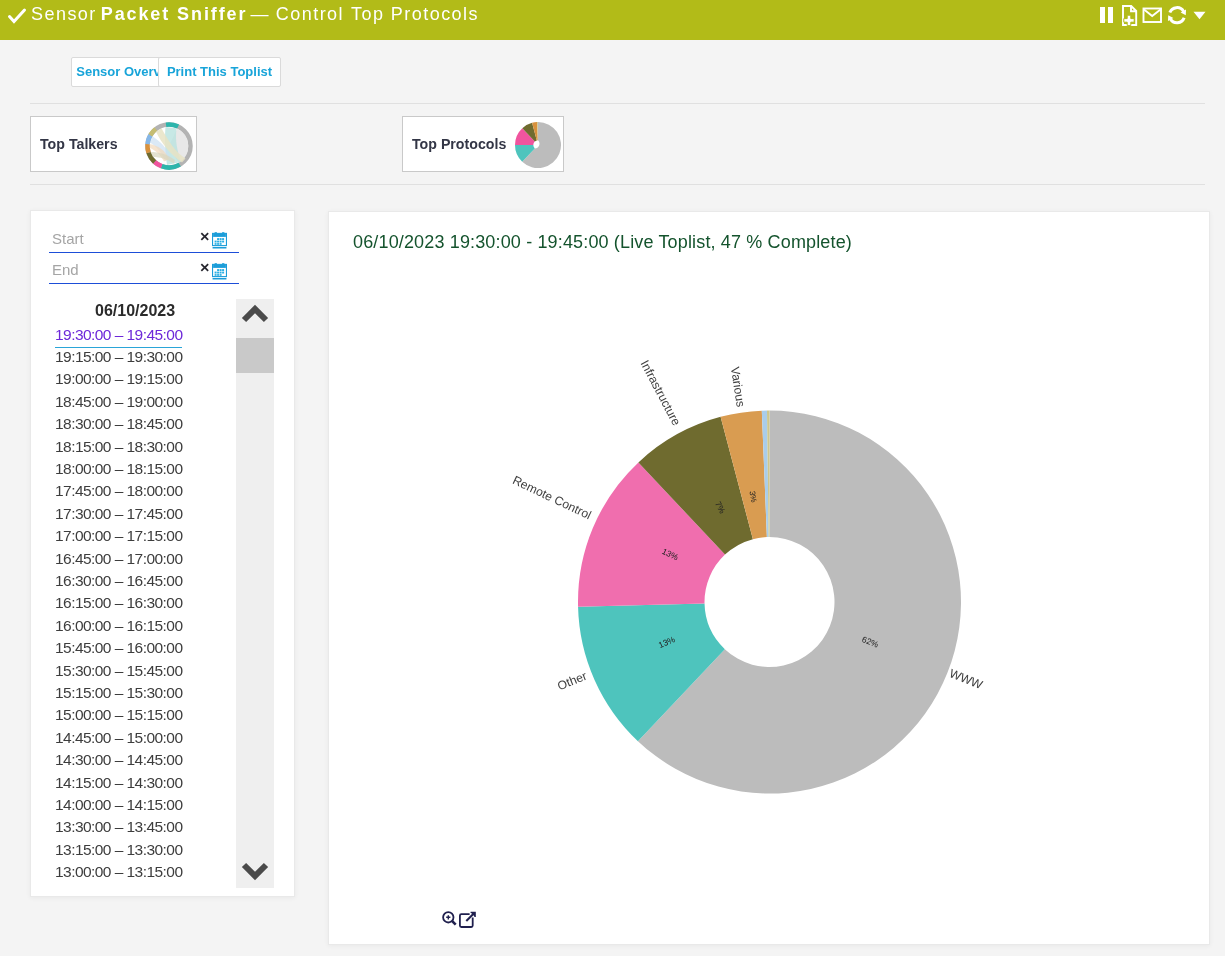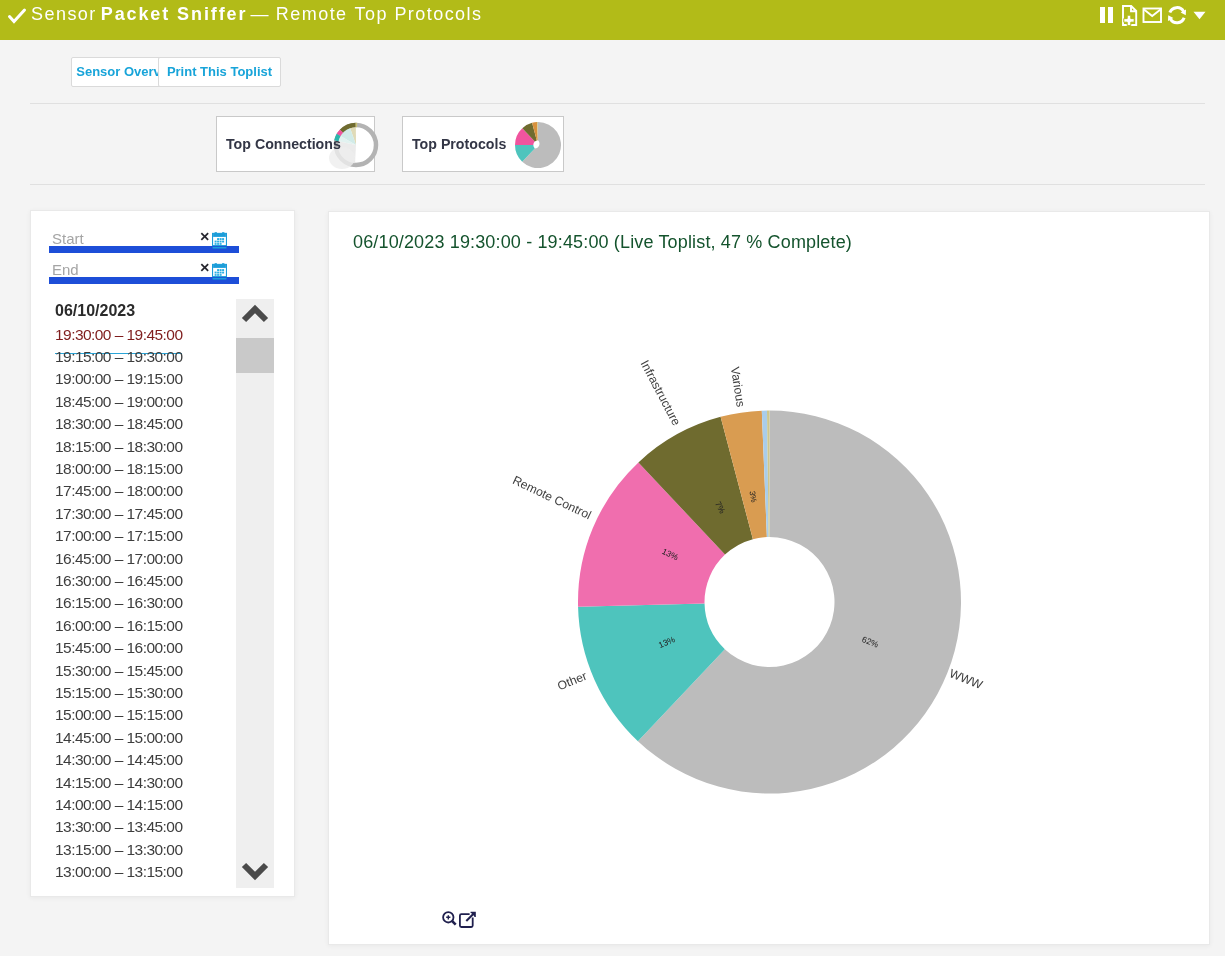--- a/index.html
+++ b/index.html
@@ -9,38 +9,38 @@
   .tb-title { position:absolute; left:31px; top:4px; font-size:18px; letter-spacing:1.45px; white-space:nowrap; }
   .gap { display:inline-block; }
   .tb-title .it { }
   .tb-title .b { font-weight:bold; letter-spacing:1.9px;margin-top:12px; }
   .tb-icons { position:absolute; left:1097px; top:3px; }
   .btn { position:absolute; top:57px; height:30px; background:#fff; border:1px solid #dadada; border-radius:2px; color:#18a4d9; font-weight:bold; font-size:13px; line-height:28px; text-align:center; }
   .hr { position:absolute; left:30px; width:1175px; height:1px; background:#e0e0e0; }
   .tabcard { position:absolute; top:116px; height:56px; background:#fff; border:1px solid #c9c9c9; }
   .tabcard .lbl { position:absolute; left:9px; top:19px; font-size:14.2px; font-weight:bold; color:#333646; z-index:3; }
   .panel { position:absolute; background:#fff; border:1px solid #e9e9e9; box-shadow:0 1px 5px rgba(0,0,0,0.05); }
-  .inp { position:absolute; left:48px; width:190px; border-bottom:7px solid #1d4ed8; height:31px; }
+  .inp { position:absolute; left:48px; width:190px; border-bottom:1px solid #1d4ed8; height:31px; }
   .inp .ph { position:absolute; left:3px; top:8px; font-size:15px; color:#a5a5a5; }
   .inp .x { position:absolute; right:29px; top:7px; font-size:12.5px; font-weight:bold; color:#26262e; }
   .inp .cal { position:absolute; right:12px; top:9px; }
-  .datehdr { position:absolute; font-size:16px; font-weight:bold; color:#2b2b2b; }
+  .datehdr { position:absolute; font-size:16px; font-weight:bold; color:#2b2b2b;margin-left:40px; }
   .tlist { position:absolute; font-size:15.5px; letter-spacing:-0.55px; color:#3d3d3d; line-height:22.4px; white-space:nowrap; }
-  .tlist .sel { color:#7f1d1d; border-bottom:1.5px solid #2aa5d8; padding-bottom:10px; }
+  .tlist .sel { color:#6d28d9; border-bottom:1.5px solid #2aa5d8; padding-bottom:4px; }
   .sbar { position:absolute; left:235px; top:298px; width:38px; height:589px; background:#efefef; }
   .sbar .thumb { position:absolute; left:0; top:39px; width:38px; height:35px; background:#c9c9c9; }
 </style>
 </head>
 <body>
 <div id="page">
   <div class="topbar">
     <svg width="20" height="20" viewBox="0 0 20 20" style="position:absolute;left:7px;top:6px">
         <path d="M2.5 10.5 L7 15.5 L17.5 4" stroke="#fff" stroke-width="3" fill="none" stroke-linecap="round"></path>
       </svg>
-    <div class="tb-title"><span class="it">Sensor</span><span class="gap" style="width:4px"></span><span class="b">Packet Sniffer</span><span class="gap" style="width:3px"></span>—<span class="gap" style="width:6px"></span><span class="it">Remote</span><span class="gap" style="width:7px"></span><span>Top Protocols</span></div>
+    <div class="tb-title"><span class="it">Sensor</span><span class="gap" style="width:4px"></span><span class="b">Packet Sniffer</span><span class="gap" style="width:3px"></span>—<span class="gap" style="width:6px"></span><span class="it">Control</span><span class="gap" style="width:7px"></span><span>Top Protocols</span></div>
     <svg class="tb-icons" width="110" height="26" viewBox="0 0 110 26">
       <rect x="3" y="4" width="5" height="16" fill="#fff"></rect>
         <rect x="11" y="4" width="5" height="16" fill="#fff"></rect>
       <g stroke="#fff" stroke-width="1.9" fill="none">
         <path d="M26 3 h8.2 l5 5 v14 h-13.2 z"></path>
           <path d="M34 3 v5.2 h5.2"></path>
       </g>
       <path d="M30.2 12.2 h3.6 v3.4 h3.4 v3.6 h-3.4 v3.4 h-3.6 v-3.4 h-3.4 v-3.6 h3.4 z" fill="#fff" stroke="#b2bb18" stroke-width="1"></path>
       <g stroke="#fff" stroke-width="1.9" fill="none">
         <rect x="46.5" y="5.5" width="17.5" height="13.5"></rect>
@@ -59,34 +59,38 @@
       <g fill="#fff">
           <path d="M96.5 8.8 h12 l-6 7.4 z"></path>
         </g>
     </svg>
   </div>
   <div class="btn" style="left:36px;width:116px;margin-left:35px;">Sensor Overview</div>
   <div class="btn" style="left:158px;width:123px;">Print This Toplist</div>
   <div class="hr" style="top:103px;"></div>
   <div class="hr" style="top:184px;"></div>
 
-  <div class="tabcard" style="left:216px;width:159px;">
-    <div class="lbl">Top Connections</div>
-    <svg width="52" height="52" viewBox="0 0 52 52" style="position:absolute;left:112px;top:2px;">
-      <g transform="translate(27,26)">
-        <circle r="20" fill="none" stroke="#b3b3b3" stroke-width="4.5"></circle>
-        <path d="M-16.18 -15.35 A22.3 22.3 0 0 1 -0.39 -22.30 L-0.31 -17.70 A17.7 17.7 0 0 0 -12.84 -12.18 Z" fill="#6f6b2f"></path>
-        <path d="M-0.39 -22.30 A22.3 22.3 0 0 1 1.17 -22.27 L0.93 -17.68 A17.7 17.7 0 0 0 -0.31 -17.70 Z" fill="#c9c171"></path>
-        <path d="M-19.31 -11.15 A22.3 22.3 0 0 1 -16.18 -15.35 L-12.84 -12.18 A17.7 17.7 0 0 0 -15.33 -8.85 Z" fill="#f0549e"></path>
-        <path d="M-21.81 -4.64 A22.3 22.3 0 0 1 -19.31 -11.15 L-15.33 -8.85 A17.7 17.7 0 0 0 -17.31 -3.68 Z" fill="#2cb5ac"></path>
-        <path d="M0 0 L-5.80 -16.83 A17.8 17.8 0 0 1 -0.16 -17.80 Z" fill="#d8d2a6" opacity="0.8"></path>
-        <path d="M0 0 L-15.42 -8.90 A17.8 17.8 0 0 1 -5.80 -16.83 Z" fill="#c9e8e4" opacity="0.85"></path>
-        <path d="M0 0 L-17.41 -3.70 A17.8 17.8 0 0 1 -15.42 -8.90 Z" fill="#dbefec" opacity="0.8"></path>
-        <path d="M0 0 L-0.95 18.18 A18.2 18.2 0 0 1 -17.80 -3.78 Z" fill="#e9e9e9" opacity="0.9"></path>
-        <ellipse cx="-14" cy="13" rx="13" ry="11" fill="#ededed" opacity="0.8"></ellipse>
+  <div class="tabcard" style="left:30px;width:167px;">
+    <div class="lbl">Top Talkers</div>
+    <svg width="52" height="52" viewBox="0 0 52 52" style="position:absolute;left:112px;top:3px;">
+      <g transform="translate(26,26)">
+        <circle r="21.5" fill="none" stroke="#b3b3b3" stroke-width="4.5"></circle>
+        <path d="M-3.31 -23.57 A23.8 23.8 0 0 1 10.06 -21.57 L8.11 -17.40 A19.2 19.2 0 0 0 -2.67 -19.01 Z" fill="#2cb5ac"></path>
+        <path d="M11.90 20.61 A23.8 23.8 0 0 1 -8.14 22.36 L-6.57 18.04 A19.2 19.2 0 0 0 9.60 16.63 Z" fill="#2cb5ac"></path>
+        <path d="M-8.14 22.36 A23.8 23.8 0 0 1 -15.93 17.69 L-12.85 14.27 A19.2 19.2 0 0 0 -6.57 18.04 Z" fill="#f0549e"></path>
+        <path d="M-15.93 17.69 A23.8 23.8 0 0 1 -22.64 7.35 L-18.26 5.93 A19.2 19.2 0 0 0 -12.85 14.27 Z" fill="#6f6b2f"></path>
+        <path d="M-22.64 7.35 A23.8 23.8 0 0 1 -23.71 -2.07 L-19.13 -1.67 A19.2 19.2 0 0 0 -18.26 5.93 Z" fill="#d8913c"></path>
+        <path d="M-23.71 -2.07 A23.8 23.8 0 0 1 -20.61 -11.90 L-16.63 -9.60 A19.2 19.2 0 0 0 -19.13 -1.67 Z" fill="#85b7e8"></path>
+        <path d="M-20.61 -11.90 A23.8 23.8 0 0 1 -14.65 -18.75 L-11.82 -15.13 A19.2 19.2 0 0 0 -16.63 -9.60 Z" fill="#c5bd72"></path>
+        <path d="M0 0 L8.16 -17.49 A19.3 19.3 0 0 1 9.65 16.71 Z" fill="#e4e4e4" opacity="0.85"></path>
+        <path d="M-3.5 -19 L7.5 -17.7 C6 -5 8 4 12 16 L-2 19 C-4 4 -4.5 -6 -3.5 -19 Z" fill="#b9e2de" opacity="0.8"></path>
+        <path d="M-13 -14.2 L-7.5 -17.8 C-1 -6 6 6 16.5 12.5 L13 16.5 C1 8 -7 -2 -13 -14.2 Z" fill="#e7e3c4" opacity="0.85"></path>
+        <path d="M-19 -3.5 L-16.5 -9.8 C-8 -4 -2 2 2 12 L-4 15 C-8 6 -13 0 -19 -3.5 Z" fill="#ccdff2" opacity="0.7"></path>
+        <path d="M-19.2 2 L-19.4 -2 C-10 0 -4 4 0 13 L-5 15.5 C-9 8 -14 4 -19.2 2 Z" fill="#f2d9ba" opacity="0.7"></path>
+        <path d="M-16 11 L-18.5 6 C-10 6 -2 8 6 14 L5 17.5 C-3 13 -9 11 -16 11 Z" fill="#d9d6be" opacity="0.7"></path>
       </g>
 
   </svg>
     </div>
   <div class="tabcard" style="left:402px;width:162px;">
     <div class="lbl">Top Protocols</div>
     <svg width="52" height="52" viewBox="0 0 52 52" style="position:absolute;left:109px;top:2px;">
       <g transform="translate(26,26)">
         <path d="M0 -23 A23 23 0 1 1 -15.8 16.7 L-3.2 3.4 A4.7 4.7 0 0 0 0 -4.7 Z" fill="#bcbcbc"></path>
         <path d="M-15.8 16.7 A23 23 0 0 1 -23 0 L-4.7 0 A4.7 4.7 0 0 0 -3.2 3.4 Z" fill="#4ec4bd"></path>

